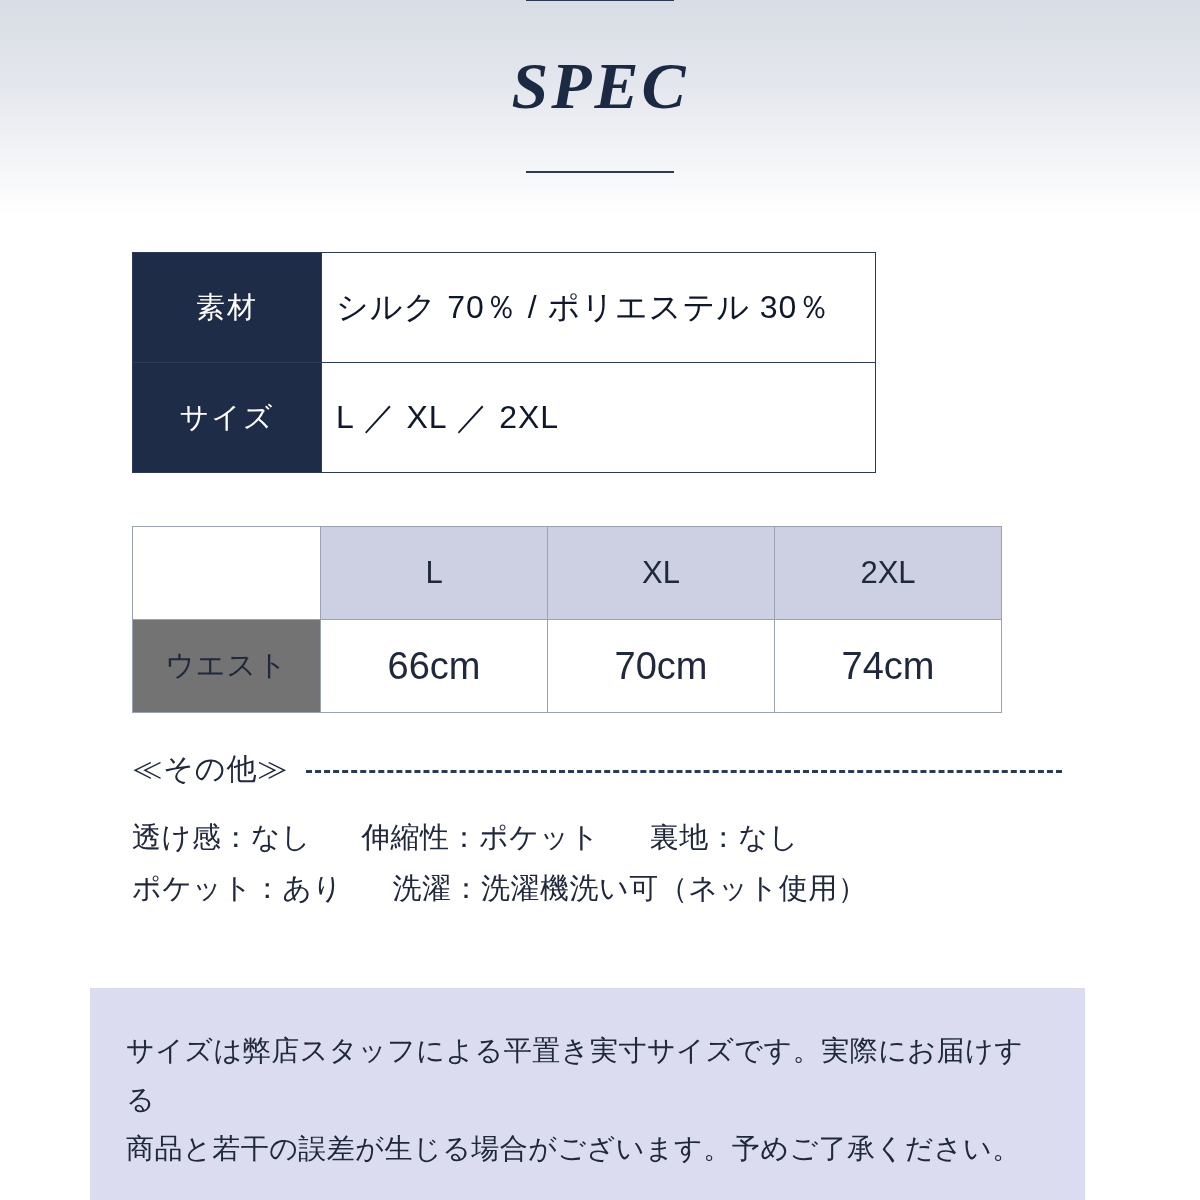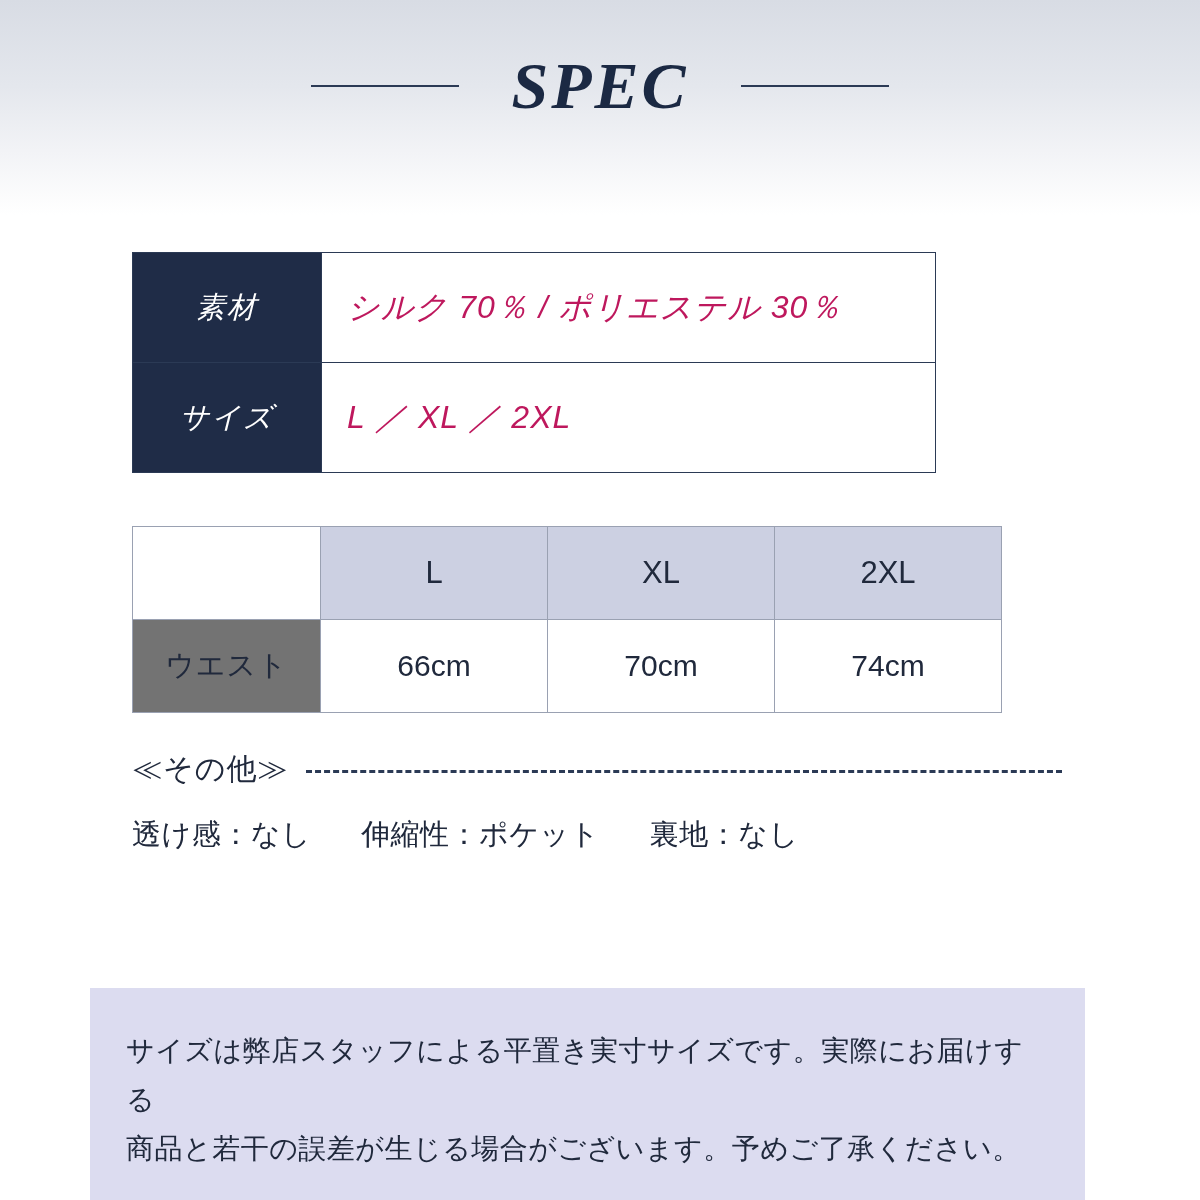--- a/index.html
+++ b/index.html
@@ -30,20 +30,21 @@
     display: flex;
     align-items: center;
     justify-content: center;
   }
   .header-inner {
     display: flex;
     align-items: center;
     justify-content: center;
     gap: 52px;
     transform: translateY(-22px);
+    flex-direction: column;
   }
   .rule {
     width: 148px;
     height: 2px;
     background: #2b3a55;
   }
   .spec-title {
     font-family: "Liberation Serif", serif;
     font-style: italic;
     font-weight: 700;
@@ -54,44 +55,43 @@
   }
 
   
   .main {
     padding: 0 132px;
     box-sizing: border-box;
   }
 
   
   .spec-table {
-    width: 804px;
+    width: 744px;
     border-collapse: collapse;
     margin-top: 37px;
     table-layout: fixed;
-    font-style: italic;
   }
   .spec-table td {
     border: 1px solid #2b3a55;
     height: 107px;
     vertical-align: middle;
   }
   .spec-table td.label {
     width: 186px;
     background: #1f2c47;
     color: #ffffff;
     text-align: center;
     font-size: 29px;
     letter-spacing: 2px;
   }
   .spec-table td.value {
     background: #ffffff;
-    color: #be185d;
+    color: #0f172a;
     font-size: 32px;
-    padding-left: 25px;
+    padding-left: 14px;
     letter-spacing: 1px;
   }
 
   
   .size-table {
     width: 870px;
     border-collapse: collapse;
     margin-top: 53px;
     table-layout: fixed;
   }
@@ -111,21 +111,21 @@
   .size-table th.col-head {
     background: #ccd0e2;
   }
   .size-table td.row-head {
     background: #737373;
     font-size: 29px;
     letter-spacing: 1px;
   }
   .size-table td.cell {
     background: #ffffff;
-    font-size: 30px;
+    font-size: 38px;
   }
 
   
   .other {
     margin-top: 36px;
   }
   .other-head {
     display: flex;
     align-items: center;
     gap: 18px;
@@ -138,21 +138,20 @@
   }
   .dashed {
     flex: 1;
     height: 0;
     border-top: 3px dashed #2b3a55;
     margin-right: 6px;
     margin-top: 4px;
   }
   .other-lines {
     margin-top: 22px;
-    font-family: Liberation Mono, monospace;
   }
   .other-row {
     display: flex;
     align-items: baseline;
     font-size: 29px;
     color: #20293c;
     line-height: 1.75;
     letter-spacing: 0.5px;
   }
   .other-row .item + .item {
@@ -228,20 +227,24 @@
       <div class="other-head">
         <span class="title">≪その他≫</span>
         <span class="dashed"></span>
       </div>
       <div class="other-lines">
         <div class="other-row">
           <span class="item">透け感：なし</span>
           <span class="item">伸縮性：ポケット</span>
           <span class="item">裏地：なし</span>
         </div>
+        <div class="other-row">
+          <span class="item">ポケット：あり</span>
+          <span class="item">洗濯：洗濯機洗い可（ネット使用）</span>
+        </div>
       </div>
     </div>
 
   </div>
 
   <div class="note">
     <p>サイズは弊店スタッフによる平置き実寸サイズです。実際にお届けする</p>
     <p>商品と若干の誤差が生じる場合がございます。予めご了承ください。</p>
   </div>
 

